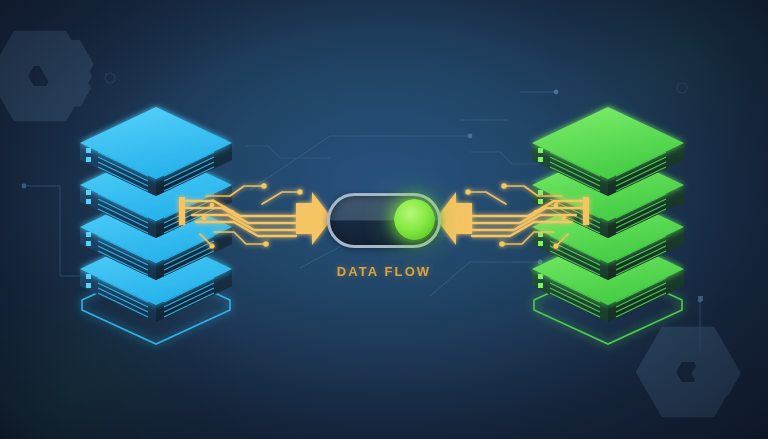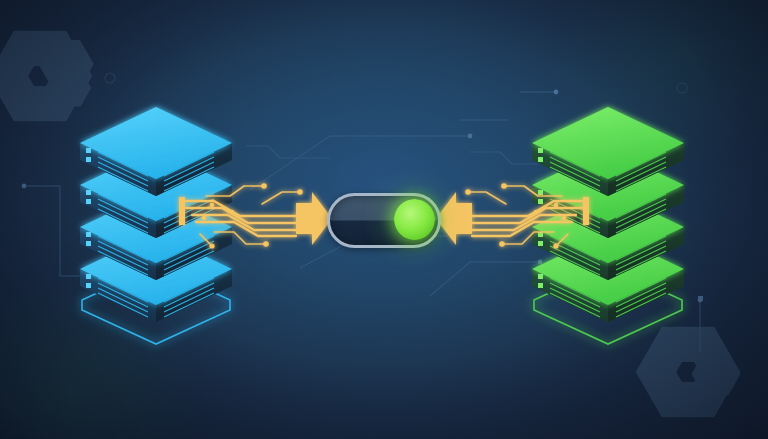--- a/index.html
+++ b/index.html
@@ -412,14 +412,15 @@
         <circle cx="564" cy="218" r="2.3"></circle>
       </g>
       <path d="M472 203 L472 234 L456 234 L456 245 L436 218.5 L456 192 L456 203 Z" fill="#f5c463"></path>
     </g>
   </svg>
 
   <div class="toggle-wrap">
     <div class="toggle-track"></div>
     <div class="toggle-knob"></div>
   </div>
+  <div class="data-flow-label">DATA FLOW</div>
 
 </div>
 
 </body></html>

